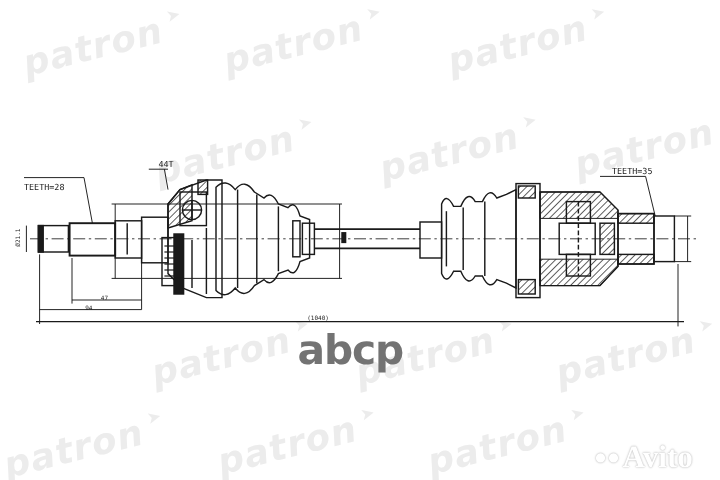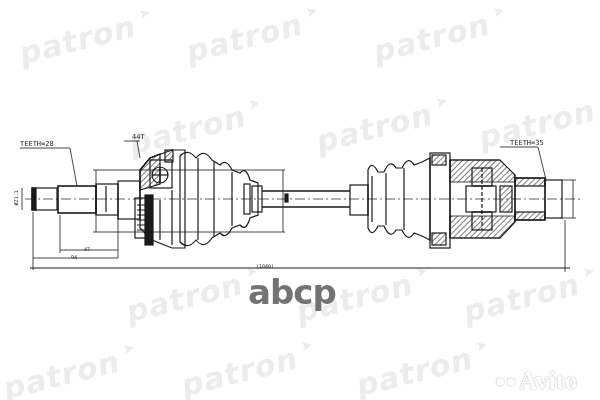--- a/index.html
+++ b/index.html
@@ -140,21 +140,21 @@
 
       <line x1="33" y1="212" x2="33" y2="270"></line>
       <line x1="33" y1="258" x2="118" y2="258"></line>
 
       <line x1="30" y1="268" x2="570" y2="268" stroke-width="1"></line>
       <line x1="565" y1="220" x2="565" y2="272"></line>
     </g>
   </g>
 </svg>
 
-<span class="lbl" style="left:20px;top:140px;text-align:center;">TEETH=28</span>
+<span class="lbl" style="left:20px;top:152px;text-align:center;">TEETH=28</span>
 <span class="lbl" style="left:132px;top:133px;">44T</span>
 <span class="lbl" style="left:500px;top:139px;margin-left:10px;">TEETH=35</span>
 <span class="lbl" style="left:8px;top:195px;font-size:5px;transform:rotate(-90deg);">Ø21.1</span>
 <span class="lbl" style="left:84px;top:246px;font-size:5px;">47</span>
 <span class="lbl" style="left:71px;top:254px;font-size:5px;">94</span>
 <span class="lbl" style="left:256px;top:263px;font-size:5px;">(1040)</span>
 
 <div class="abcp">abcp</div>
 <div class="avito"><span class="dots">●●</span><span>Avito</span></div>
 

